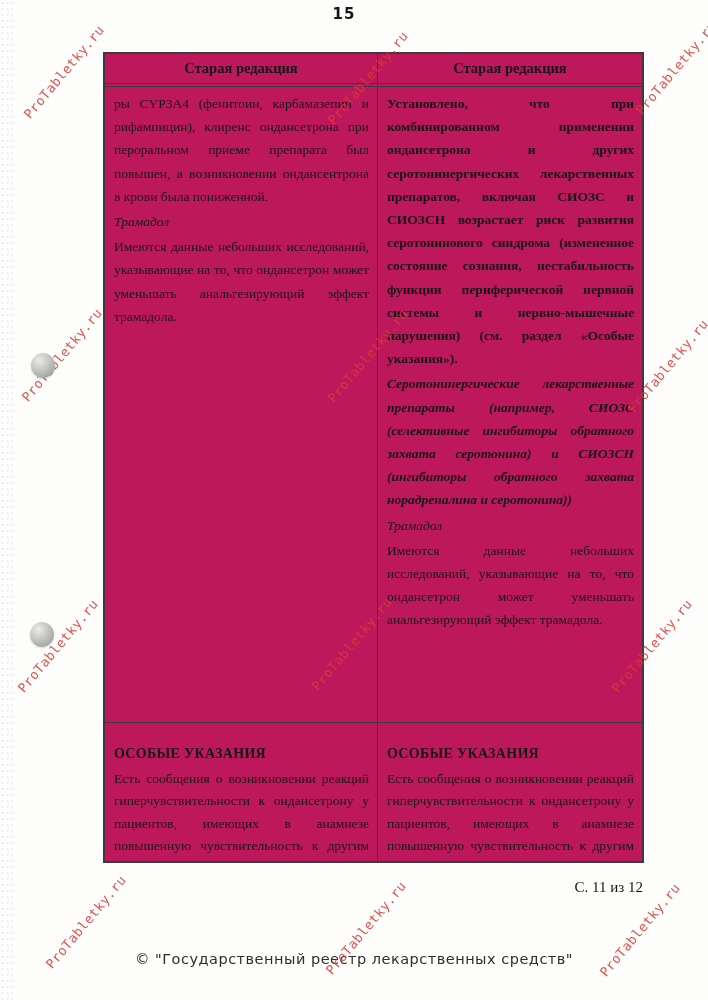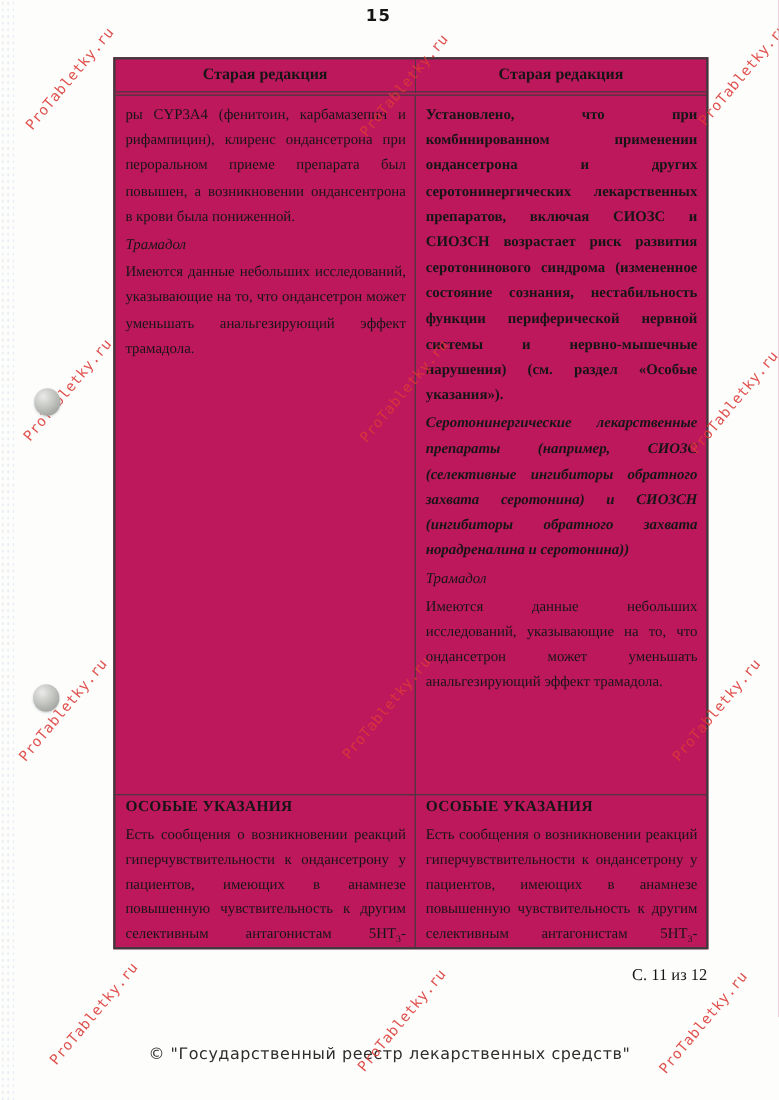--- a/index.html
+++ b/index.html
@@ -23,21 +23,21 @@
     display:grid;grid-template-columns:272px 1fr;grid-template-rows:33px 635px 1fr;
     background:#be185d;
   }
   .cell{box-sizing:border-box;overflow:hidden;}
   .cell.rightcol{border-left:1.5px solid #3b3b3b;}
   .th{
     display:flex;align-items:center;justify-content:center;
     font-weight:bold;font-size:14.5px;border-bottom:4px double #3b3b3b;
   }
   .body-cell{padding:5px 8px 0 9px;font-size:13.5px;line-height:23.2px;}
-  .warn{border-top:1.5px solid #3b3b3b;line-height:22.6px;padding-top:0;}
+  .warn{border-top:1.5px solid #3b3b3b;line-height:22.6px;padding-top:20px;}
   .para{margin:0;text-align:justify;}
   .para + .para{margin-top:2px;}
   .i{font-style:italic;}
   .b{font-weight:bold;}
   .bi{font-weight:bold;font-style:italic;}
   .warn-heading{font-size:14px;letter-spacing:.3px;text-align:left;}
   sub{font-size:9px;}
   .page-counter{
     position:absolute;top:879px;left:103px;width:540px;text-align:right;
     font-size:15px;

